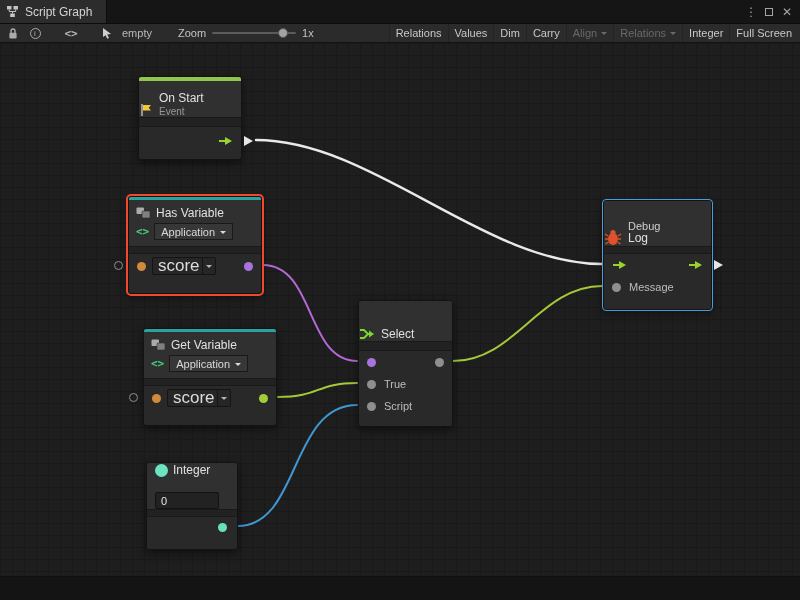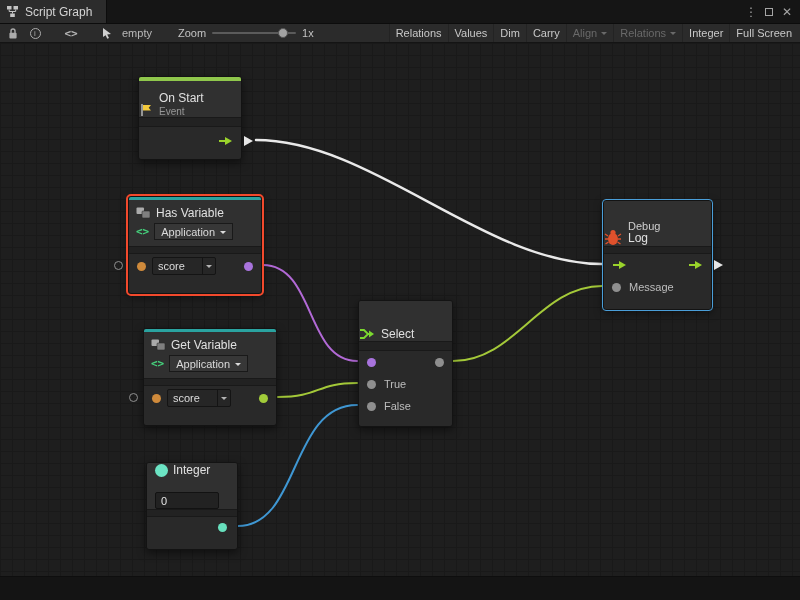--- a/index.html
+++ b/index.html
@@ -54,21 +54,21 @@
   .prow { display: flex; align-items: center; padding: 0 8px; }
   .dot { width: 9px; height: 9px; border-radius: 50%; flex: none; }
   .dot.orange { background: #cf8a3b; } .dot.purple { background: #a873dc; }
   .dot.lime { background: #a2cc3a; } .dot.cyan { background: #67e0bd; }
   .dot.grey { background: #8f8f8f; }
   .plabel { font-size: 11px; color: #bdbdbd; margin-left: 8px; }
   .spacer { flex: 1; }
   .out-tri { position: absolute; right: -12px; width: 0; height: 0; border-left: 9px solid #e6e6e6; border-top: 5px solid transparent; border-bottom: 5px solid transparent; }
   .free-port { position: absolute; left: -15px; width: 9px; height: 9px; border: 1.5px solid #8f8f8f; border-radius: 50%; background: transparent; }
   .mini-select { display: flex; align-items: center; height: 18px; width: 64px; background: #262626; border: 1px solid #141414; border-radius: 2px; margin-left: 6px; }
-  .mini-select .txt { flex: 1; padding-left: 5px; font-size: 11px; color: #dcdcdc; }
+  .mini-select .txt { flex: 1; padding-left: 5px; font-size: 17px; color: #dcdcdc; }
   .mini-select .caret-box { width: 13px; align-self: stretch; border-left: 1px solid #141414; display: flex; align-items: center; justify-content: center; color: #b5b5b5; }
   .scope-select { display: inline-flex; align-items: center; gap: 5px; height: 17px; padding: 0 6px; background: #373737; border: 1px solid #191919; border-radius: 0; font-size: 11px; color: #dadada; }
   .vheader { background: #303030; display: flex; flex-direction: column; justify-content: center; gap: 3px; padding: 0 7px; align-items: flex-start; }
   .hrow { display: flex; align-items: center; gap: 5px; }
   .node-code { color: #45d17c; font-family: "DejaVu Sans Mono", monospace; font-weight: bold; font-size: 11px; }
   .int-input { width: 64px; height: 17px; background: #222222; border: 1px solid #121212; border-radius: 2px; color: #e3e3e3; font-size: 11px; padding: 0 5px; font-family: "Liberation Sans", sans-serif; }
   .circle-ic { width: 13px; height: 13px; border-radius: 50%; background: #6ce4c4; flex: none; }
 
   
   #node-onstart { left: 138px; top: 33px; width: 104px; height: 84px; }
@@ -305,21 +305,21 @@
           <span class="dot purple"></span>
           <span class="spacer"></span>
           <span class="dot grey"></span>
         </div>
         <div class="prow">
           <span class="dot grey"></span>
           <span class="plabel">True</span>
         </div>
         <div class="prow">
           <span class="dot grey"></span>
-          <span class="plabel">False</span>
+          <span class="plabel">Script</span>
         </div>
       </div>
     </div>
 
     <div class="node" id="node-integer">
       <div class="node-inner">
         <div class="nheader">
           <span class="hrow">
             <span class="circle-ic"></span>
             <span class="ntitle">Integer</span>

